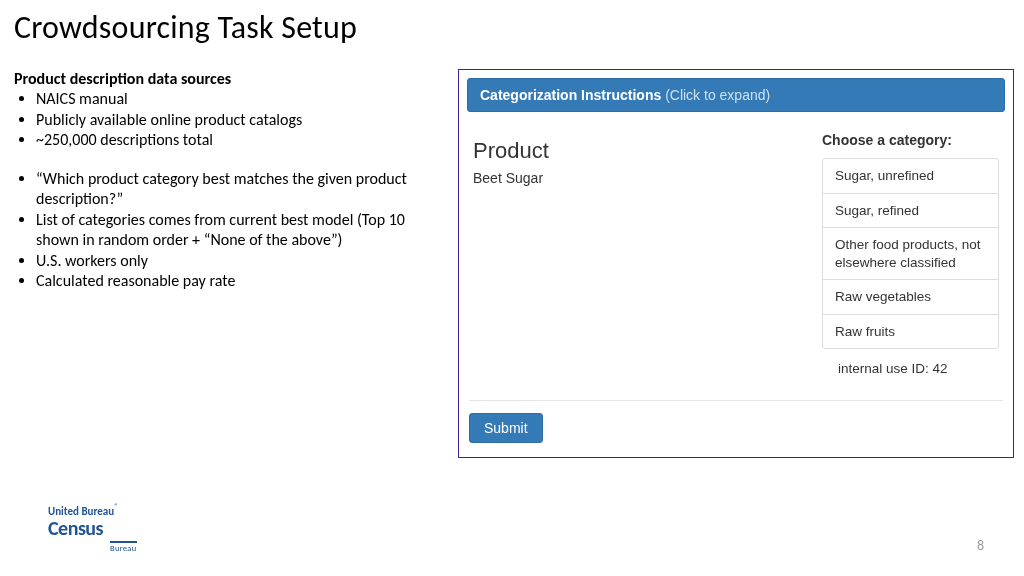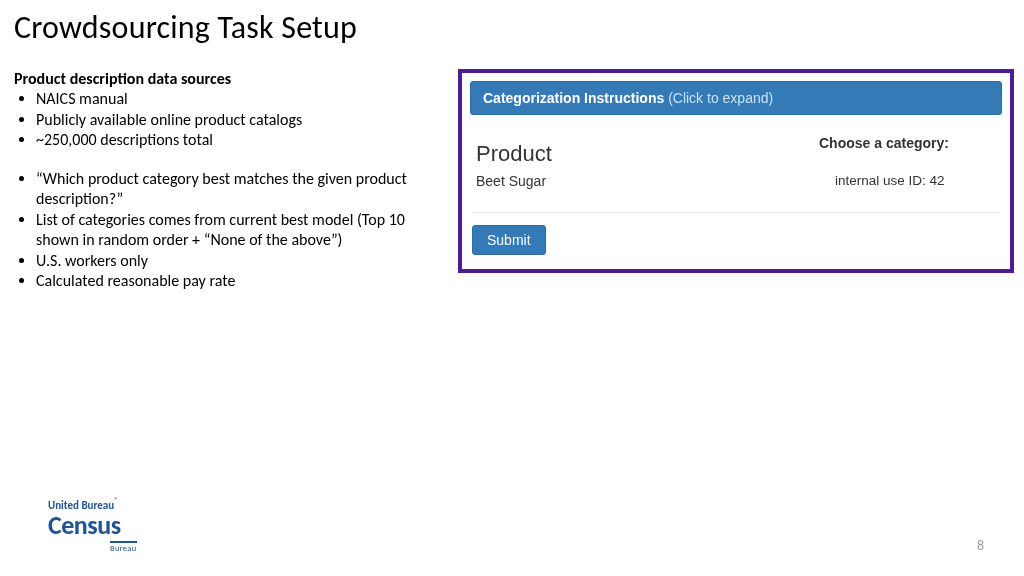--- a/index.html
+++ b/index.html
@@ -34,21 +34,21 @@
   .left ul {
     margin: 0 0 18px 0;
     padding-left: 22px;
     list-style: disc;
   }
   .left li { margin: 0; }
   .right {
     flex: 1;
   }
   .ui-panel {
-    border: 4px solid #4c1d95;
+    border: 1px solid #4c1d95;
     background: #fff;
     font-family: "Helvetica Neue", Arial, sans-serif;
     font-size: 14px;
     color: #333;
   }
   .ui-header {
     background: #337ab7;
     color: #fff;
     padding: 8px 12px;
     font-size: 14px;
@@ -117,21 +117,21 @@
   }
   .logo {
     position: absolute;
     left: 48px;
     bottom: 22px;
     color: #205493;
     line-height: 1;
   }
   .logo .us { font-size: 11px; font-weight: 700; }
   .logo .reg { font-size: 8px; vertical-align: top; }
-  .logo .census { font-size: 26px; font-weight: 800; letter-spacing: -0.5px; text-align: right; }
+  .logo .census { font-size: 20px; font-weight: 800; letter-spacing: -0.5px; text-align: right; }
   .logo .bureau { font-size: 8.5px; letter-spacing: 0.3px; border-top: 2px solid #205493; display:inline-block; padding-top:1px; margin-left: 62px; }
   .pagenum {
     position: absolute;
     right: 40px;
     bottom: 22px;
     font-size: 14px;
     color: #9a9a9a;
   }
 </style>
 </head>
@@ -161,20 +161,27 @@
         <b>Categorization Instructions</b>
         <span class="muted">(Click to expand)</span>
       </div>
       <div class="ui-body">
         <div class="ui-bodyleft">
           <h2>Product</h2>
           <div>Beet Sugar</div>
         </div>
         <div class="ui-bodyright">
           <div class="choose">Choose a category:</div>
+          <div class="cat-list">
+            <div class="cat-item">Sugar, unrefined</div>
+            <div class="cat-item">Sugar, refined</div>
+            <div class="cat-item">Other food products, not elsewhere classified</div>
+            <div class="cat-item">Raw vegetables</div>
+            <div class="cat-item">Raw fruits</div>
+          </div>
           <div class="internal">internal use ID: 42</div>
         </div>
       </div>
       <div class="divider"></div>
       <div class="submit-row">
         <button class="submit-btn">Submit</button>
       </div>
     </div>
   </div>
 </div>

